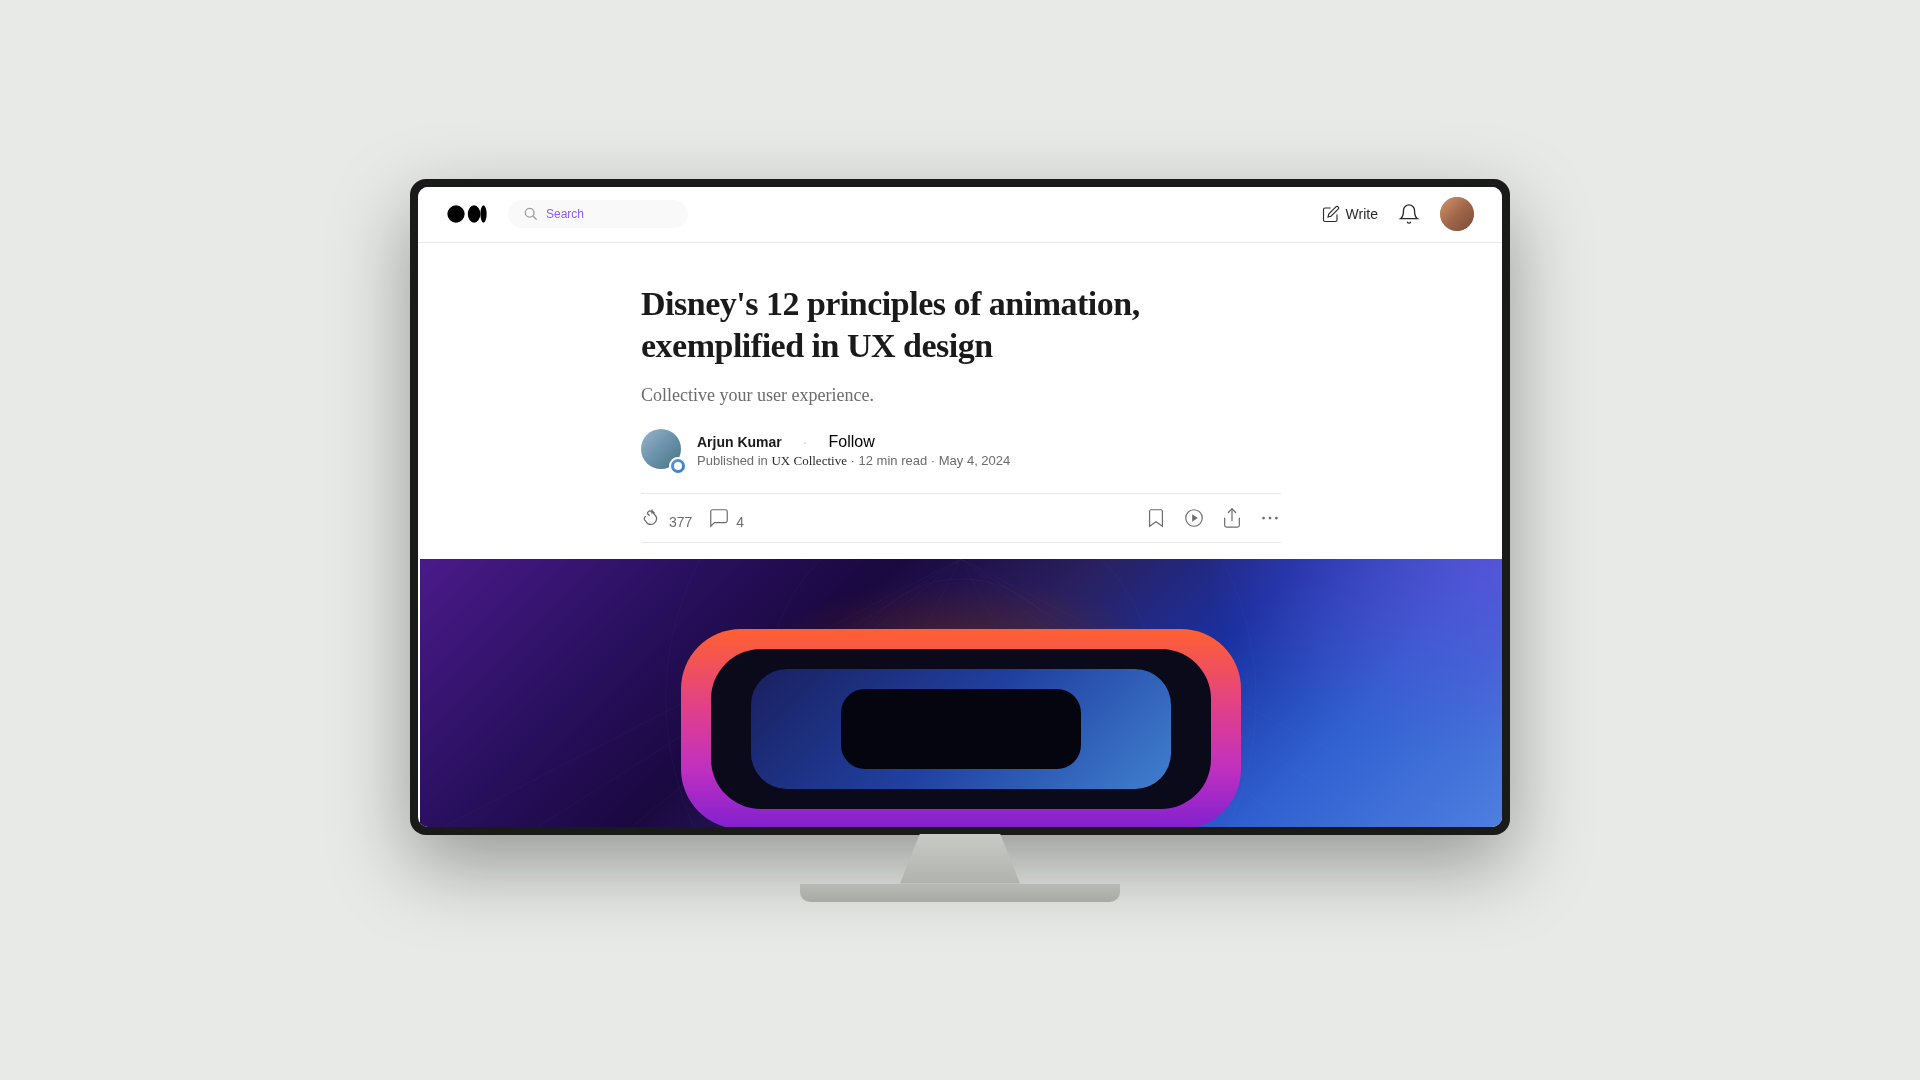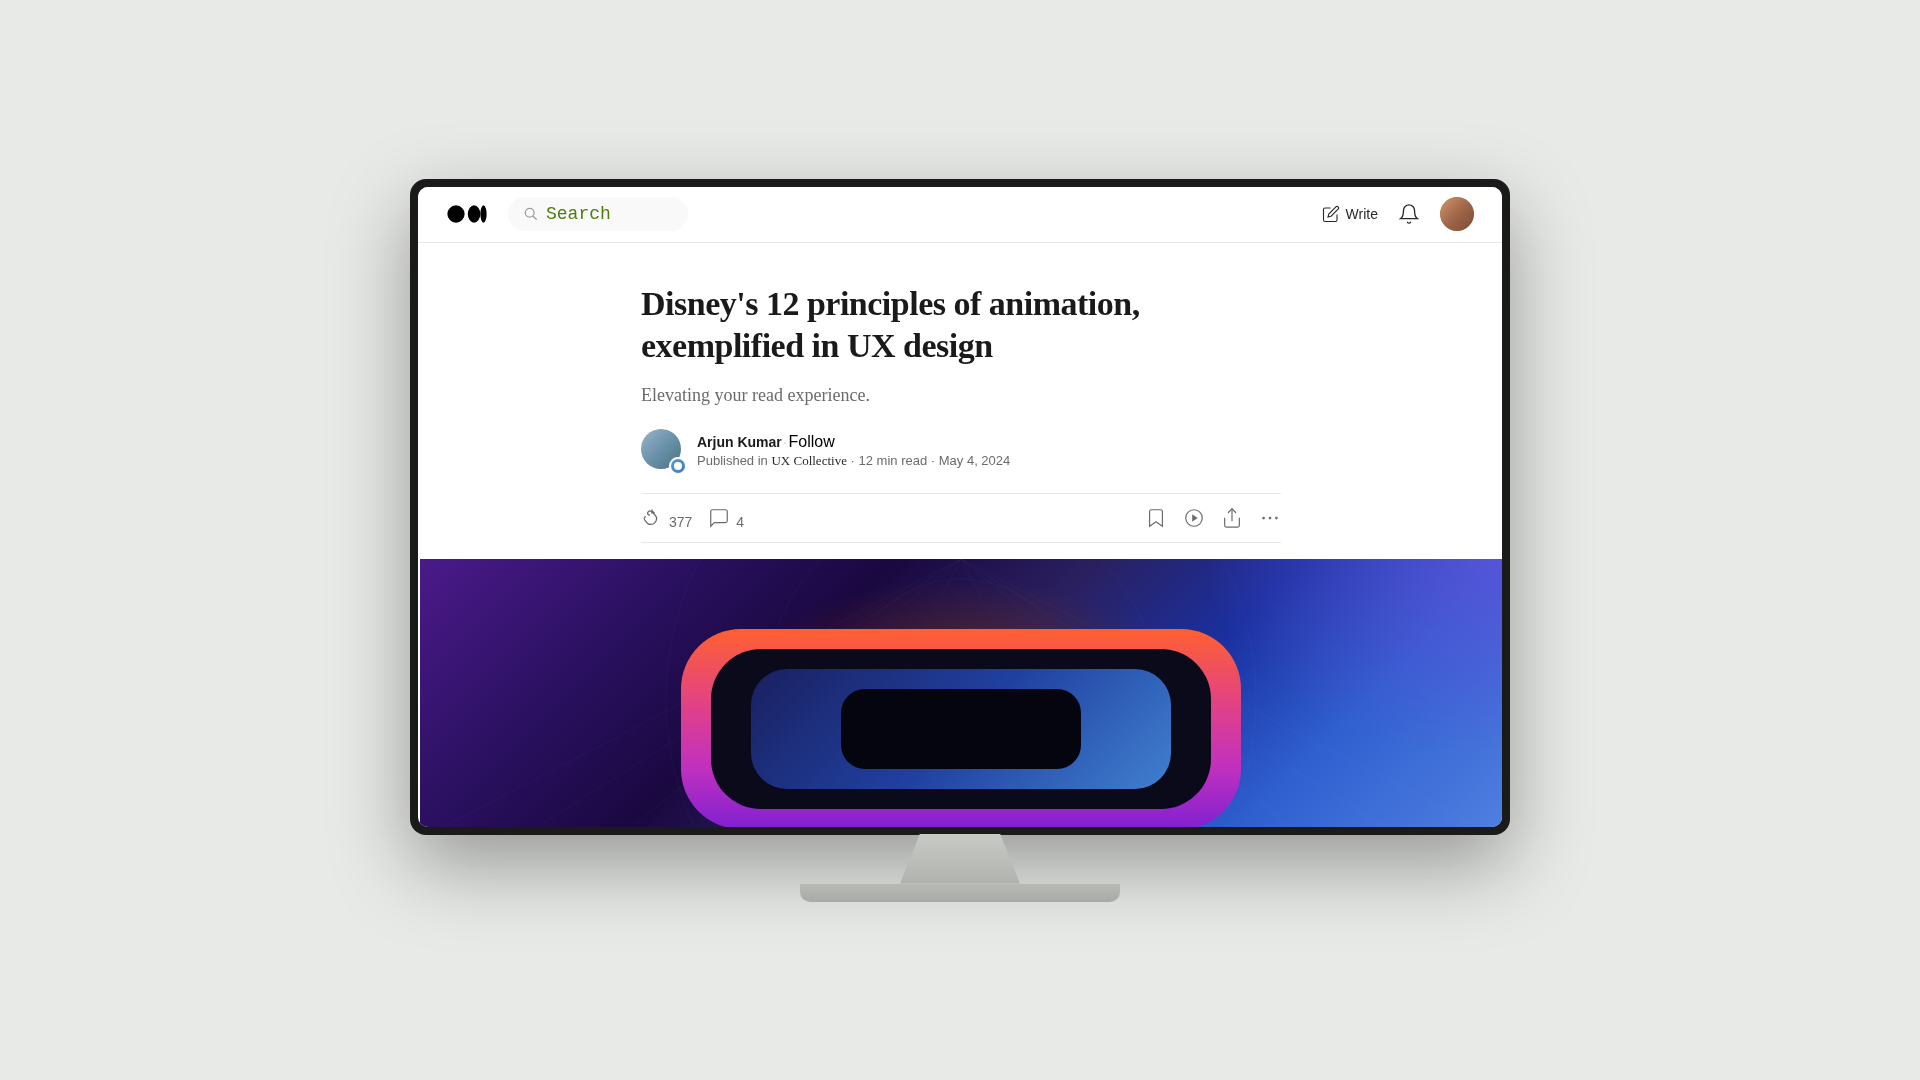--- a/index.html
+++ b/index.html
@@ -78,23 +78,23 @@
       cursor: text;
     }
 
     .search-icon-svg {
       width: 14px;
       height: 14px;
       flex-shrink: 0;
     }
 
     .search-placeholder {
-      font-size: 18px;
-      color: #4d7c0f;
-      font-family: Liberation Mono, monospace;
+      font-size: 12px;
+      color: #8b5cf6;
+      font-family: Liberation Sans, sans-serif;
     }
 
     .navbar-right {
       display: flex;
       align-items: center;
       gap: 20px;
     }
 
     .write-btn {
       display: flex;
@@ -226,21 +226,21 @@
 
     .author-meta {
       display: flex;
       flex-direction: column;
       gap: 2px;
     }
 
     .author-name-row {
       display: flex;
       align-items: center;
-      gap: 1px;
+      gap: 21px;
     }
 
     .author-name {
       font-size: 14px;
       font-weight: 600;
       color: #1a1a1a;
       font-family: sans-serif;
     }
 
     .dot-sep {
@@ -452,21 +452,21 @@
             <div class="avatar-inner"></div>
           </div>
         </div>
       </nav>
 
       <div class="article-area">
         <div class="article-content">
 
           <h1 class="article-title">Disney's 12 principles of animation, exemplified in UX design</h1>
 
-          <p class="article-subtitle">Elevating your read experience.</p>
+          <p class="article-subtitle">Collective your user experience.</p>
 
           <div class="author-row">
             <div class="author-avatar-wrap">
               <div class="author-avatar">
                 <div class="author-avatar-inner"></div>
               </div>
               <div class="pub-badge">
                 <div class="pub-badge-inner"></div>
               </div>
             </div>

